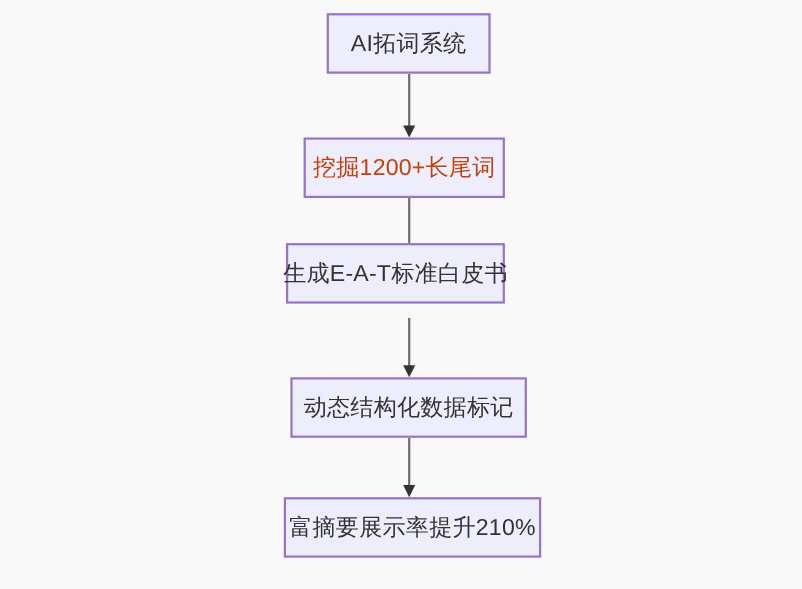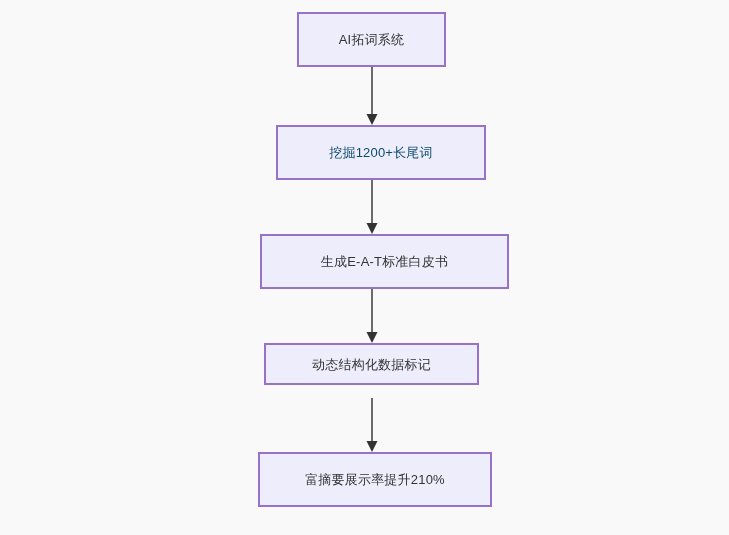--- a/index.html
+++ b/index.html
@@ -17,21 +17,21 @@
     position: relative;
     width: 729px;
     height: 535px;
   }
   .node {
     position: absolute;
     box-sizing: border-box;
     background: #ededfc;
     border: 2px solid #9673c8;
     color: #333333;
-    font-size: 13px;
+    font-size: 21px;
     line-height: 1;
     display: flex;
     align-items: center;
     justify-content: center;
     white-space: nowrap;
     letter-spacing: 0.2px;
   }
   .node-label {
     display: block;
   }
@@ -74,29 +74,29 @@
     <svg width="24" height="60" viewBox="0 0 24 60" aria-hidden="true">
       <line x1="12" y1="0" x2="12" y2="46" stroke="#6b6b6b" stroke-width="2"></line>
       <polygon points="12,54 6.5,43 17.5,43" fill="#333333"></polygon>
     </svg>
   </div>
 
   <div class="node" style="left: 297px; top: 12px; width: 149px; height: 55px; background: rgb(237, 237, 252); border-color: rgb(150, 115, 200); color: rgb(51, 51, 51);">
     <span class="node-label">AI拓词系统</span>
   </div>
 
-  <div class="node" style="left: 276px; top: 125px; width: 210px; height: 55px; background: rgb(237, 237, 252); border-color: rgb(150, 115, 200); color: #0c4a6e;">
+  <div class="node" style="left: 276px; top: 125px; width: 183px; height: 55px; background: rgb(237, 237, 252); border-color: rgb(150, 115, 200); color: #c2410c;">
     <span class="node-label">挖掘1200+长尾词</span>
   </div>
 
-  <div class="node" style="left: 260px; top: 234px; width: 249px; height: 55px; background: rgb(237, 237, 252); border-color: rgb(150, 115, 200); color: rgb(51, 51, 51);">
+  <div class="node" style="left: 260px; top: 221px; width: 199px; height: 55px; background: rgb(237, 237, 252); border-color: rgb(150, 115, 200); color: rgb(51, 51, 51);">
     <span class="node-label">生成E-A-T标准白皮书</span>
   </div>
 
-  <div class="node" style="left: 264px; top: 343px; width: 215px; height: 42px; background: rgb(237, 237, 252); border-color: rgb(150, 115, 200); color: rgb(51, 51, 51);">
+  <div class="node" style="left: 264px; top: 343px; width: 215px; height: 55px; background: rgb(237, 237, 252); border-color: rgb(150, 115, 200); color: rgb(51, 51, 51);">
     <span class="node-label">动态结构化数据标记</span>
   </div>
 
   <div class="node" style="left: 258px; top: 452px; width: 234px; height: 55px; background: rgb(237, 237, 252); border-color: rgb(150, 115, 200); color: rgb(51, 51, 51);">
     <span class="node-label">富摘要展示率提升210%</span>
   </div>
 
 </div>
 
 </body></html>

